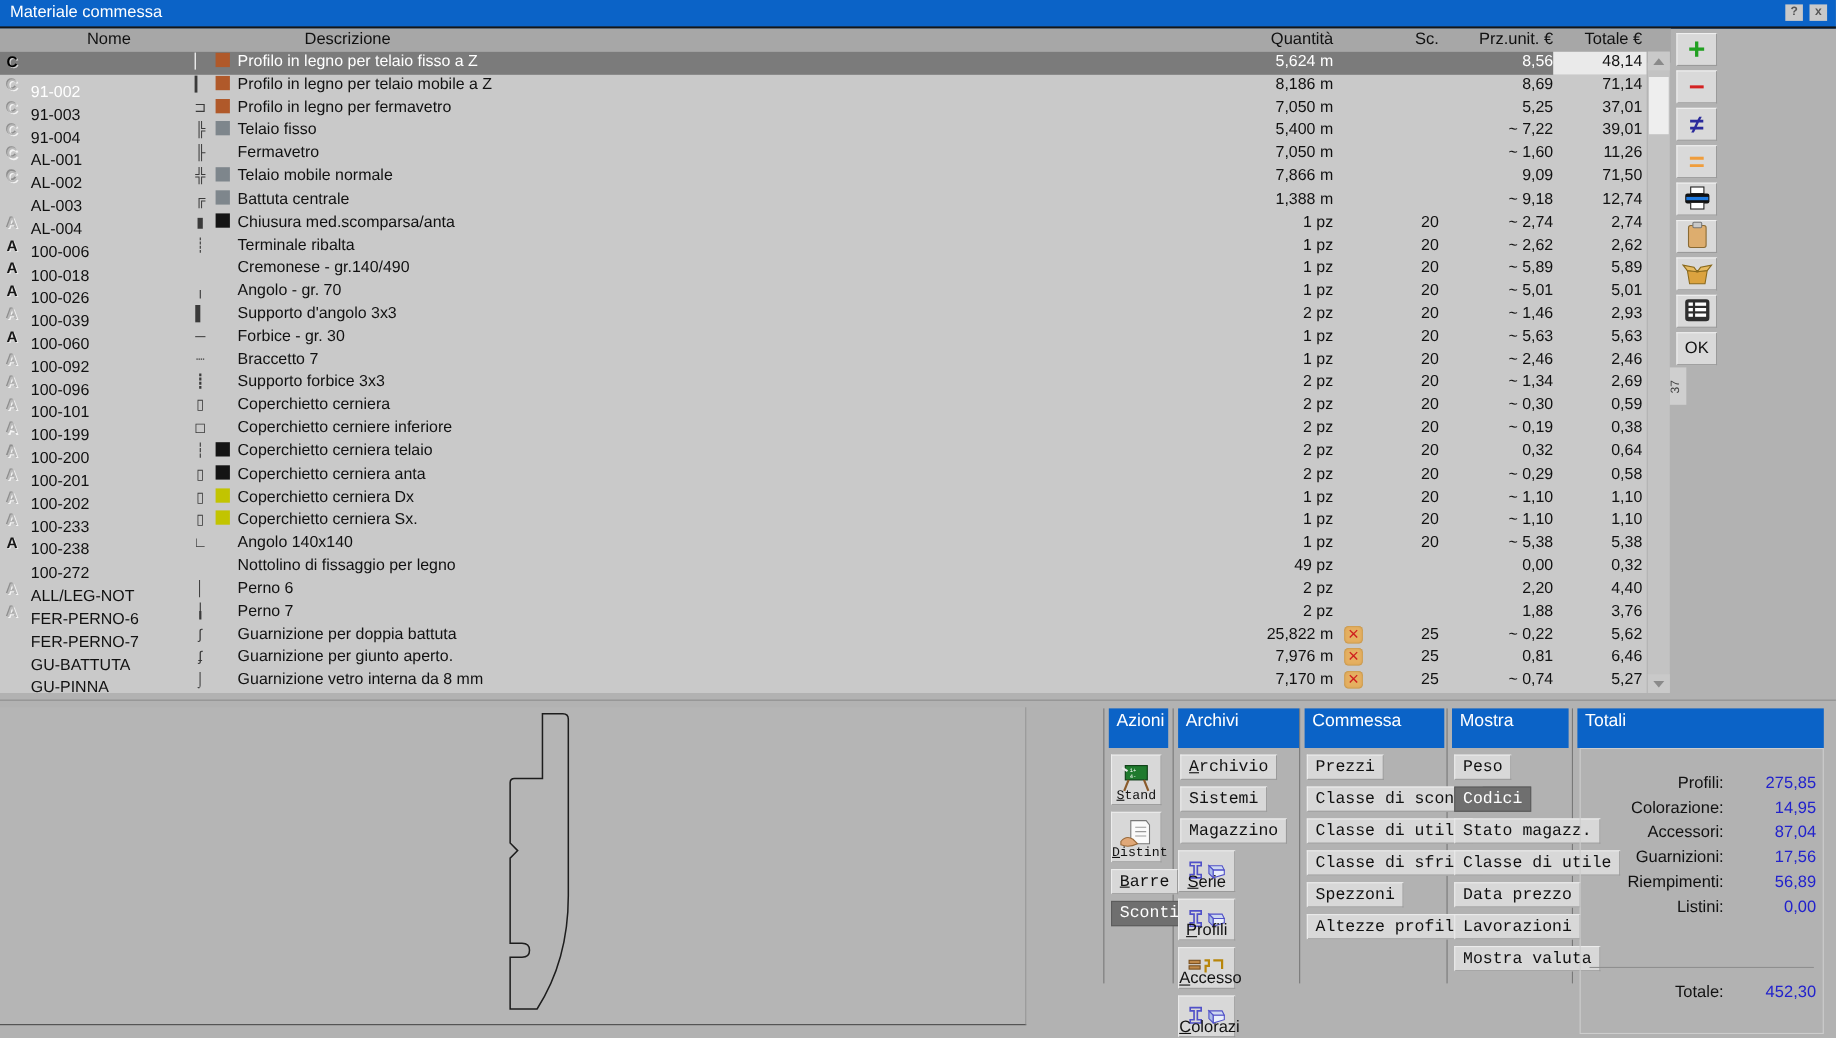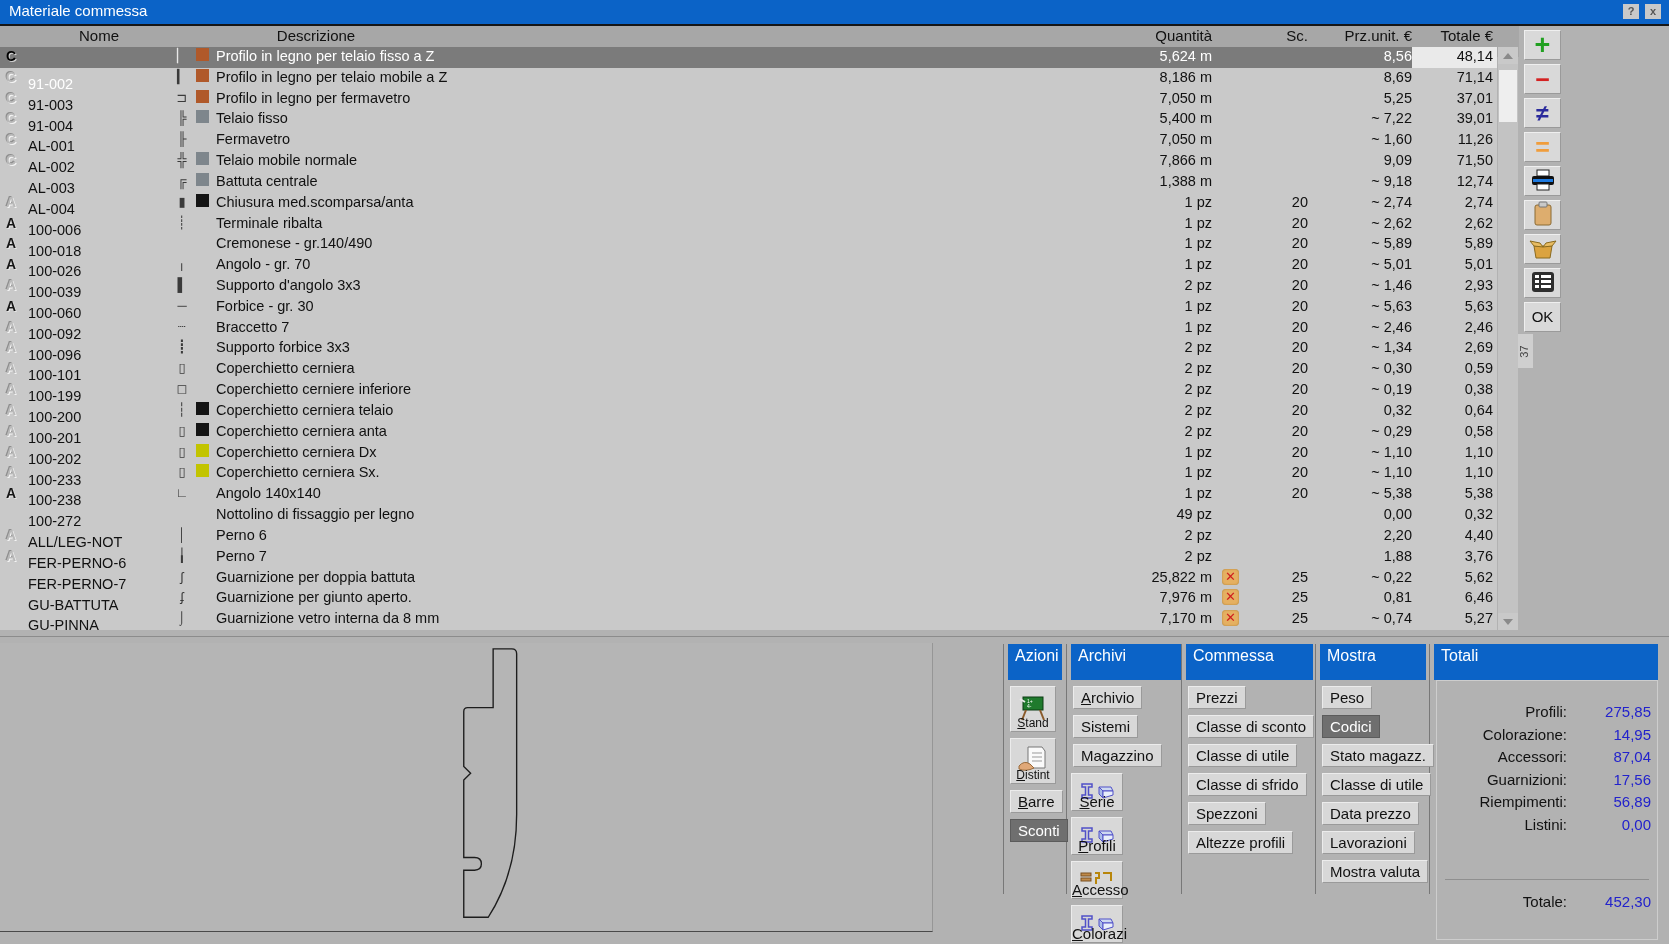--- a/index.html
+++ b/index.html
@@ -61,21 +61,21 @@
     border-top:1px solid #8c8c8c;}
   #drawpane{position:absolute;left:0;top:6px;width:932px;height:288px;background:#b5b5b5;
     border-bottom:1px solid #4a4a4a;border-right:1px solid #969696;}
   .vsep{position:absolute;top:7px;height:250px;width:1px;background:#787878;}
   .panel{position:absolute;top:7px;}
   .phead{height:36px;background:#0b63c7;color:#fff;font-size:16px;line-height:24px;
     padding-left:7px;}
   .pbtns{padding-top:6px;}
   .pbtn{display:block;margin:0 13px 6px 2px;background:#d8d8d8;border:1px solid #ececec;
     border-right-color:#9a9a9a;border-bottom-color:#9a9a9a;font-size:15px;color:#111;
-    padding:2px 7px;font-family:Liberation Sans, sans-serif;text-align:left;white-space:nowrap;cursor:default;}
+    padding:2px 7px;font-family:Liberation Mono, monospace;text-align:left;white-space:nowrap;cursor:default;}
   .pbtn.sel{background:#6f6f6f;color:#fff;border-color:#5c5c5c;}
   .iconbtn{width:46px;height:46px;position:relative;text-align:center;padding:2px;}
   .iconbtn .cap{position:absolute;left:0;right:0;bottom:1px;font-size:12px;}
   .minibtn{display:inline-block;width:52px;height:38px;position:relative;margin:0 4px 6px 0;
     background:#d8d8d8;border:1px solid #ececec;border-right-color:#9a9a9a;
     border-bottom-color:#9a9a9a;text-align:center;vertical-align:top;cursor:default;}
   .minibtn .cap{position:absolute;left:0;right:0;bottom:0;font-size:15px;color:#111;}
   
   #totbox{position:absolute;left:2px;top:36px;width:220px;height:258px;
     border:1px solid #cdcdcd;}

